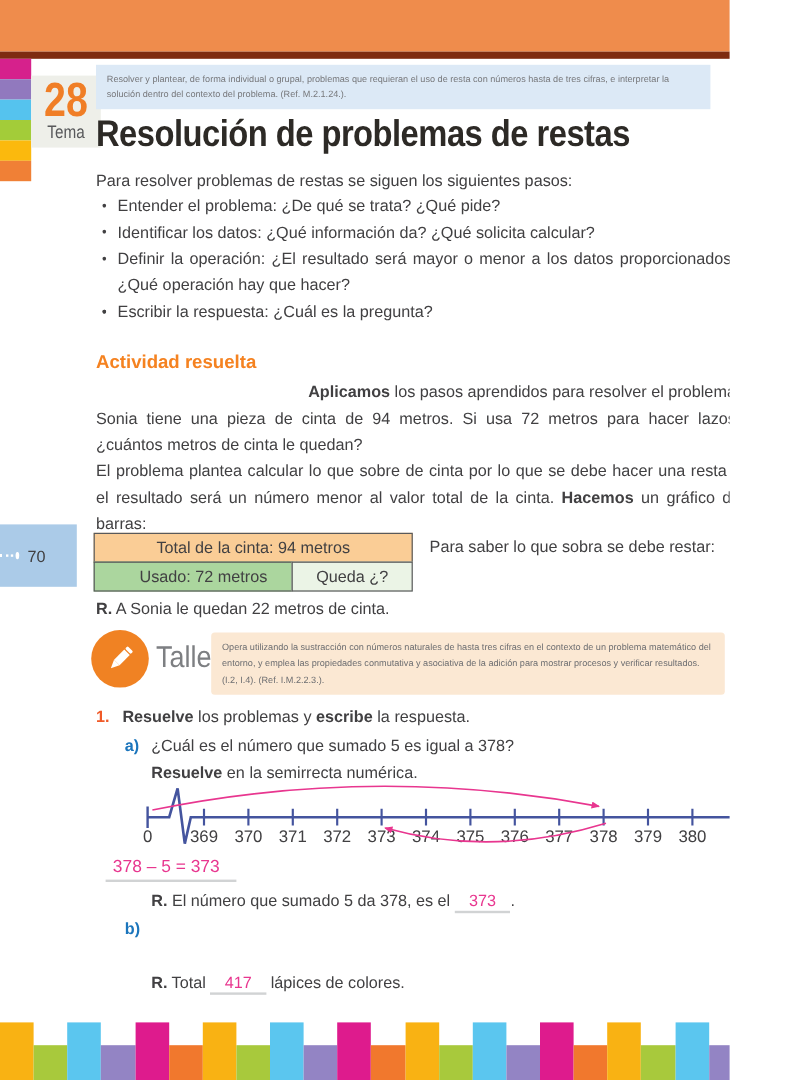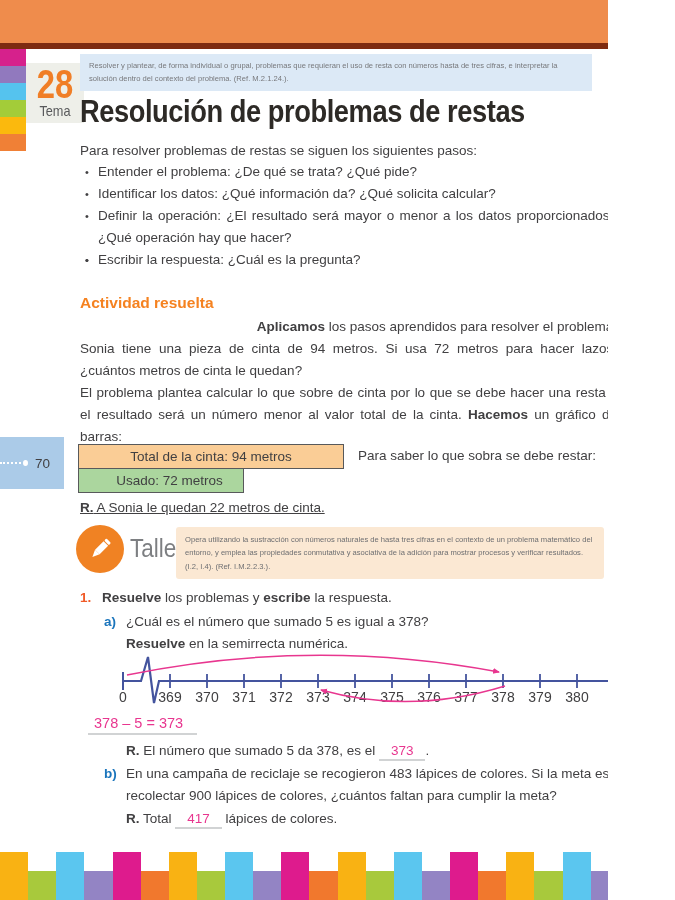--- a/index.html
+++ b/index.html
@@ -20,21 +20,21 @@
   .objective{left:80px;top:54px;width:494px;background:#DCE9F6;padding:5px 9px;
              font-size:7.6px;line-height:1.75;color:#77787B;}
   .page-title{left:80px;top:94px;font-size:31px;font-weight:bold;color:#2D2A26;
               letter-spacing:-.5px;white-space:nowrap;transform:scaleX(.88);transform-origin:0 50%;}
   
   .step{position:relative;padding-left:18px;}
   .step .dot{position:absolute;left:5px;top:0;font-size:11px;}
   
   .act-head{left:80px;top:294px;font-size:15.5px;font-weight:bold;color:#F58220;}
   
-  .pbadge{left:0;top:437px;width:64px;height:52px;background:#ABCBE8;display:flex;align-items:center;justify-content:flex-end;padding-right:14px;box-sizing:border-box;}
+  .pbadge{left:0;top:437px;width:64px;height:52px;background:#ABCBE8;display:flex;align-items:center;justify-content:flex-end;padding-right:26px;box-sizing:border-box;}
   .pdots{width:26px;border-top:2px dotted #ffffff;margin-right:2px;}
   .pdot{width:6px;height:6px;border-radius:50%;background:#ffffff;margin-right:7px;}
   .pnum{font-size:13.5px;color:#414042;}
   
   .trow{box-sizing:border-box;border:1px solid #58595B;height:25px;line-height:23px;text-align:center;font-size:13.5px;color:#414042;}
   .trow2{display:flex;margin-top:-1px;}
   .tcell{box-sizing:border-box;border:1px solid #58595B;height:25px;line-height:23px;text-align:center;font-size:13.5px;}
   .tcell+.tcell{margin-left:-1px;}
   
   .taller-circle{left:76px;top:525px;width:48px;height:48px;border-radius:50%;background:#F08223;display:flex;align-items:center;justify-content:center;}
@@ -104,26 +104,27 @@
   <div class="abs pbadge">
     <span class="pdots"></span>
     <span class="pdot"></span>
     <span class="pnum">70</span>
   </div>
 
   <div class="abs" style="left:78px;top:444px;width:266px;">
     <div class="trow" style="background:#FACD96;">Total de la cinta: 94 metros</div>
     <div class="trow2">
       <div class="tcell" style="width:166px;background:#ABD69E;padding-left:17px;">Usado: 72 metros</div>
+      <div class="tcell" style="width:101px;background:#EBF4E6;">Queda ¿?</div>
     </div>
   </div>
   <div class="abs body-text" style="left:358px;top:445px;width:270px;">
     <div>Para saber lo que sobra se debe restar:</div>
   </div>
-  <div class="abs body-text" style="left:80px;top:497px;text-decoration:underline;">
+  <div class="abs body-text" style="left:80px;top:497px;">
     <span class="bold">R.</span><span> A Sonia le quedan 22 metros de cinta.</span>
   </div>
 
   <div class="abs taller-circle">
     <svg width="30" height="30" viewBox="0 0 30 30">
       <g transform="rotate(45 15 15)" fill="#ffffff">
         <rect x="12" y="3" width="6.5" height="3" rx="1"></rect>
         <rect x="12" y="7" width="6.5" height="12"></rect>
         <polygon points="12,19 18.5,19 15.2,26"></polygon>
       </g>
@@ -186,21 +187,20 @@
   <div class="abs" style="left:88px;top:714px;">
     <span class="eq-pink">378 – 5 = 373</span>
   </div>
 
   <div class="abs body-text" style="left:126px;top:740px;">
     <span class="bold">R.</span><span> El número que sumado 5 da 378, es el </span><span class="ans">373</span><span>.</span>
   </div>
 
   <div class="exitem body-text" style="left:104px;top:763px;width:535px;">
     <span class="mk">b)</span>
-    <span>En una campaña de reciclaje se recogieron 483 lápices de colores. Si la meta es recolectar 900 lápices de colores, ¿cuántos faltan para cumplir la meta?</span>
   </div>
   <div class="abs body-text" style="left:126px;top:808px;">
     <span class="bold">R.</span><span> Total </span><span class="ans">417</span><span> lápices de colores.</span>
   </div>
 
   <div class="abs sidebar-v">©maya® EDUCACIÓN – Ejemplar sin valor comercial – Prohibida su venta</div>
 
   <div class="abs footer">
       <div class="fbar" style="background: rgb(249, 178, 19);"></div>
       <div class="fbar short" style="background: rgb(168, 201, 60);"></div>

